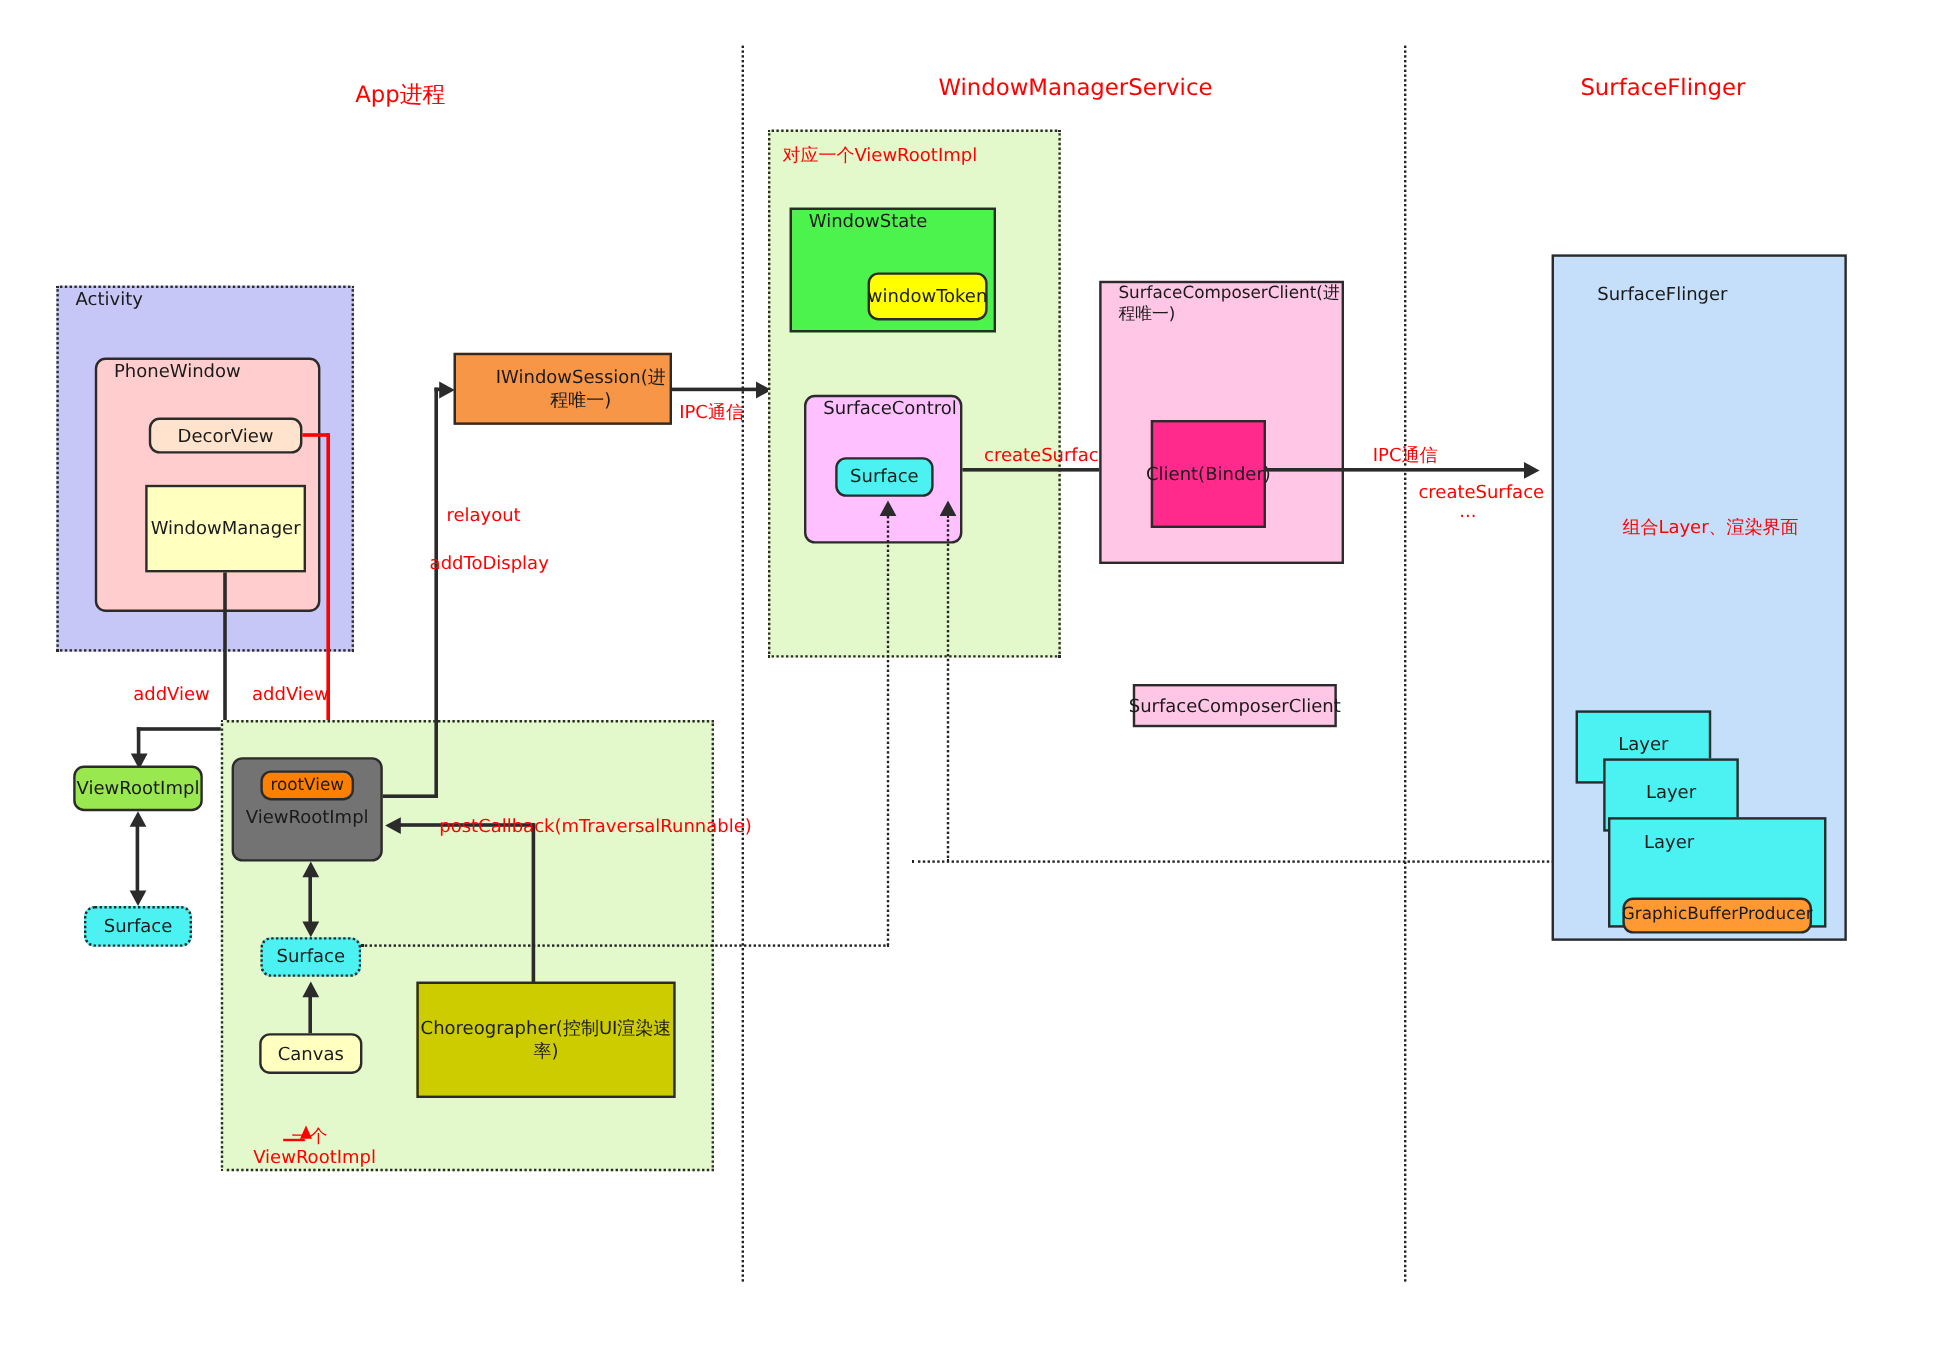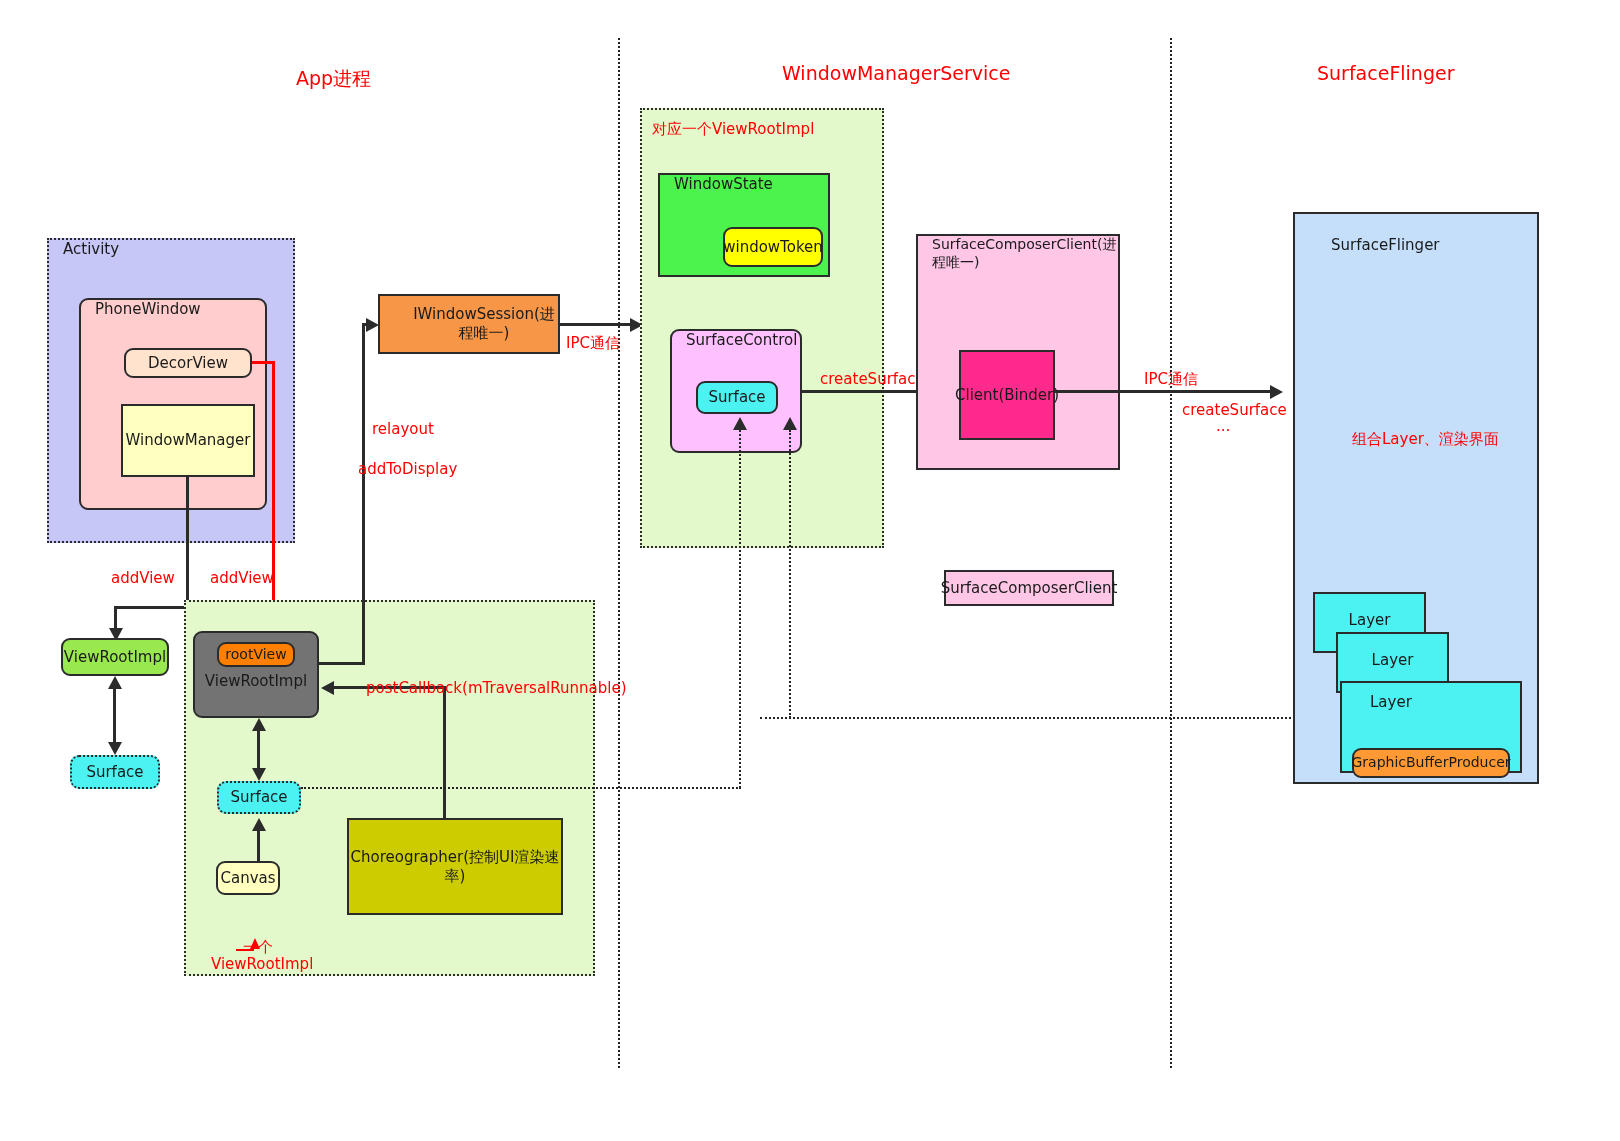--- a/index.html
+++ b/index.html
@@ -87,21 +87,21 @@
     <span class="box round" style="position:relative;left:0;top:0;width:78px;height:25px;background:#ff8000;font-size:14px;">
       <span>rootView</span>
     </span>
     <span style="margin-top:5px;font-size:15px;">ViewRootImpl</span>
   </div>
 
   <div class="box dashed round" style="left:217px;top:781px;width:84px;height:33px;background:#4cf2f2;">
     <span>Surface</span>
   </div>
 
-  <div class="box round" style="left:216px;top:861px;width:64px;height:34px;background:#ffffc0;">
+  <div class="box round" style="left:216px;top:861px;width:86px;height:34px;background:#ffffc0;">
     <span>Canvas</span>
   </div>
 
   <div class="sline" style="left:257px;top:726px;width:3px;height:48px;"></div>
   <div class="arrow ar-u" style="left:252px;top:718px;"></div>
   <div class="arrow ar-d" style="left:252px;top:768px;"></div>
 
   <div class="sline" style="left:257px;top:826px;width:3px;height:35px;"></div>
   <div class="arrow ar-u" style="left:252px;top:818px;"></div>
 

